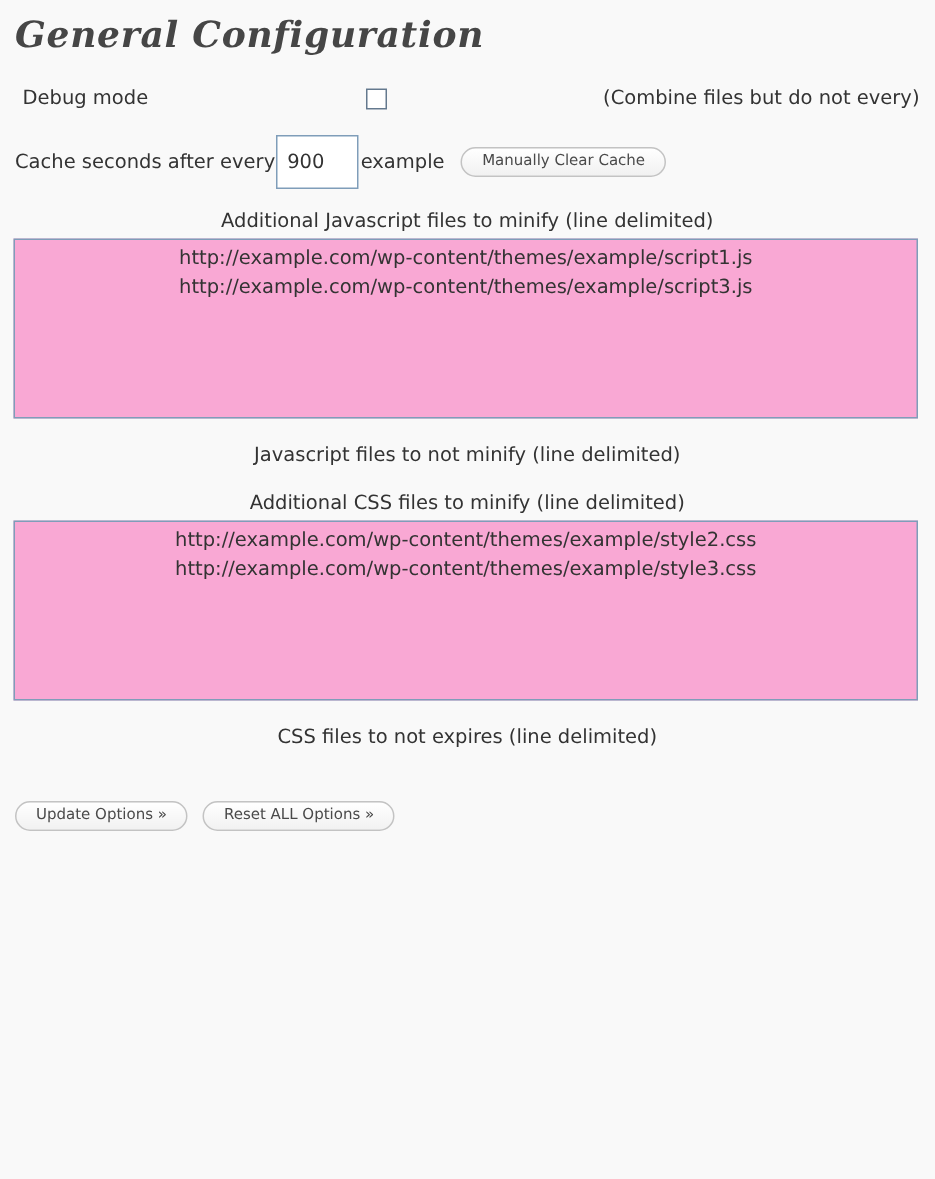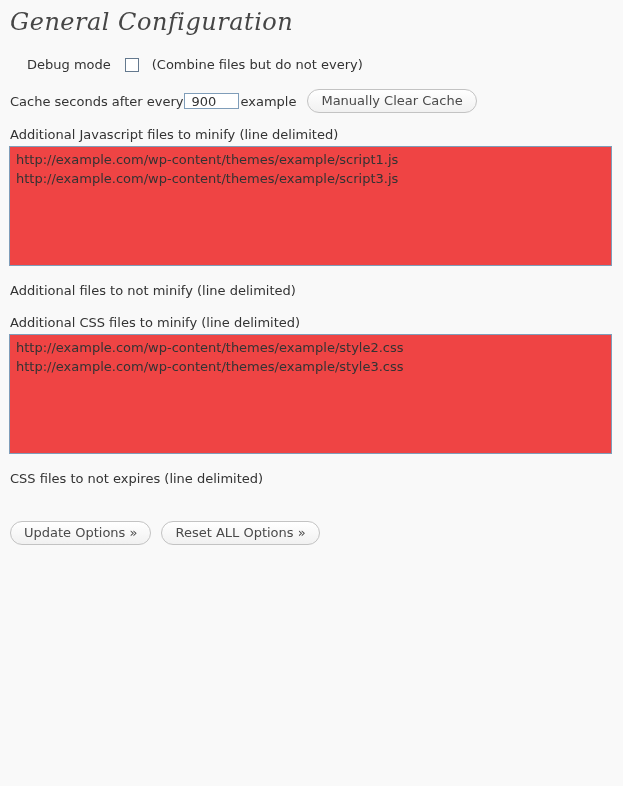--- a/index.html
+++ b/index.html
@@ -10,71 +10,71 @@
     font-size: 13px;
     color: #333;
   }
   .wrap {
     width: 623px;
     padding: 4px 10px 20px 9px;
   }
   .page-title {
     font-family: "DejaVu Serif", "Liberation Serif", serif;
     font-style: italic;
-    font-weight: normal;
+    font-weight: bold;
     font-size: 24px;
     color: #464646;
     margin: 4px 0 21px 1px;
     letter-spacing: 0.5px;
   }
   .row {
     display: flex;
     align-items: center;
   }
-  .debug-row { margin: 0 0 17px 18px; }
+  .debug-row { margin: 0 0 17px 6px; justify-content: space-between; }
   .debug-label { margin-right: 14px; }
   .checkbox {
     appearance: none;
     -webkit-appearance: none;
     width: 14px; height: 14px;
     border: 1px solid #64798e;
     background: #fff;
     margin: 0 13px 0 0;
     display: inline-block;
     vertical-align: middle;
   }
   .cache-row { margin: 0 0 14px 1px; }
   .num-input {
     width: 55px;
-    height: 16px;
+    height: 36px;
     border: 1px solid #7f9db9;
     background: #fff;
     font-family: "DejaVu Sans", "Liberation Sans", sans-serif;
     font-size: 13px;
     color: #333;
     padding: 2px 4px 2px 6px;
     margin: 0 1px;
   }
   .btn {
     display: inline-block;
     background: linear-gradient(to bottom, #ffffff, #f1f1f1);
     border: 1px solid #c3c3c3;
     border-radius: 12px;
     padding: 3px 13px 4px 13px;
     font-family: "DejaVu Sans", "Liberation Sans", sans-serif;
-    font-size: 13px;
+    font-size: 10px;
     color: #4a4a4a;
     cursor: pointer;
     white-space: nowrap;
   }
   .cache-row .btn { margin-left: 11px; }
-  .field { margin: 0 0 17px 0; }
+  .field { margin: 0 0 17px 0; text-align: center; }
   .field-label { margin: 0 0 4px 1px; }
   .fake-textarea {
-    background: #ef4444;
+    background: #f9a8d4;
     border: 1px solid #7f9db9;
     width: 603px;
     height: 120px;
     padding: 3px 6px;
     overflow: hidden;
     line-height: 19px;
     cursor: text;
   }
   .ta-line { white-space: pre; }
   .misspelled { border-bottom: 1px dotted #e60000; }
@@ -106,21 +106,21 @@
 
   <div class="field">
     <div class="field-label">Additional Javascript files to minify (line delimited)</div>
     <div class="fake-textarea">
         <div class="ta-line"><span>http://example.com/wp-content/themes/example/script1.js</span></div>
         <div class="ta-line"><span>http://example.com/wp-content/themes/example/script3.js</span></div>
       </div>
   </div>
 
   <div class="field">
-    <div class="field-label">Additional files to not minify (line delimited)</div>
+    <div class="field-label">Javascript files to not minify (line delimited)</div>
   </div>
 
   <div class="field">
     <div class="field-label">Additional CSS files to minify (line delimited)</div>
     <div class="fake-textarea">
         <div class="ta-line"><span>http://example.com/wp-content/themes/example/style2.css</span></div>
         <div class="ta-line"><span>http://example.com/wp-content/themes/example/style3.css</span></div>
       </div>
   </div>
 

